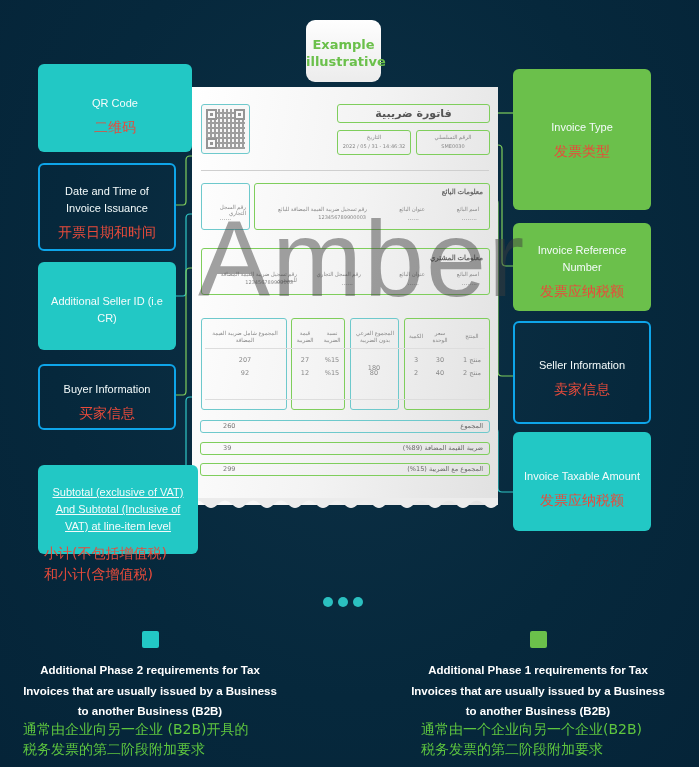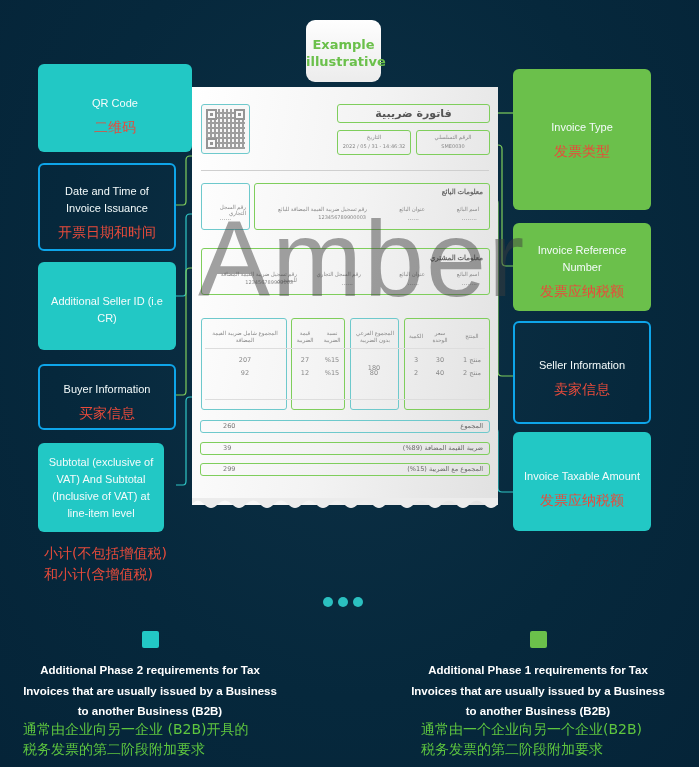--- a/index.html
+++ b/index.html
@@ -198,21 +198,21 @@
   <span class="en">Date and Time of Invoice Issuance</span>
   <span class="cn">开票日期和时间</span>
 </div>
 <div class="box teal" style="left:38px;top:262px;width:138px;height:88px;padding-top:12px;">
   <span class="en">Additional Seller ID (i.e CR)</span>
 </div>
 <div class="box outline" style="left:38px;top:364px;width:138px;height:66px;padding-top:14px;">
   <span class="en">Buyer Information</span>
   <span class="cn">买家信息</span>
 </div>
-<div class="box teal" style="left:38px;top:443px;width:126px;height:89px;">
+<div class="box teal" style="left:38px;top:465px;width:160px;height:89px;text-decoration:underline;">
   <span class="en">Subtotal (exclusive of VAT) And Subtotal (Inclusive of VAT) at line-item level</span>
 </div>
 <div class="abs" style="left:44px;top:543px;color:#e84b3b;font-size:14px;line-height:21px;font-family:'DejaVu Sans',sans-serif;">
   <div>小计(不包括增值税)</div>
   <div>和小计(含增值税)</div>
 </div>
 
 <div class="box green" style="left:513px;top:69px;width:138px;height:141px;">
   <span class="en">Invoice Type</span>
   <span class="cn">发票类型</span>

